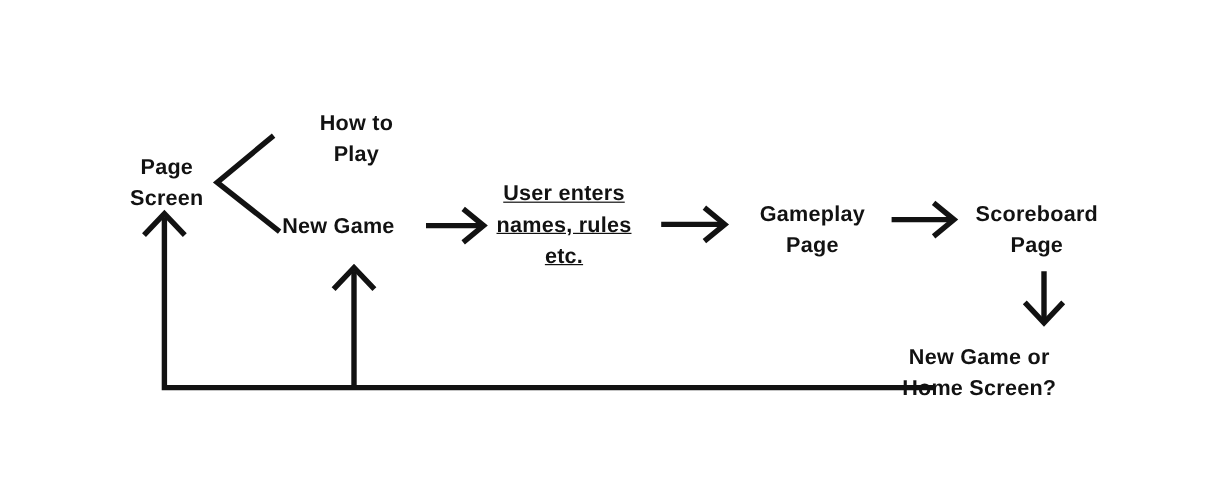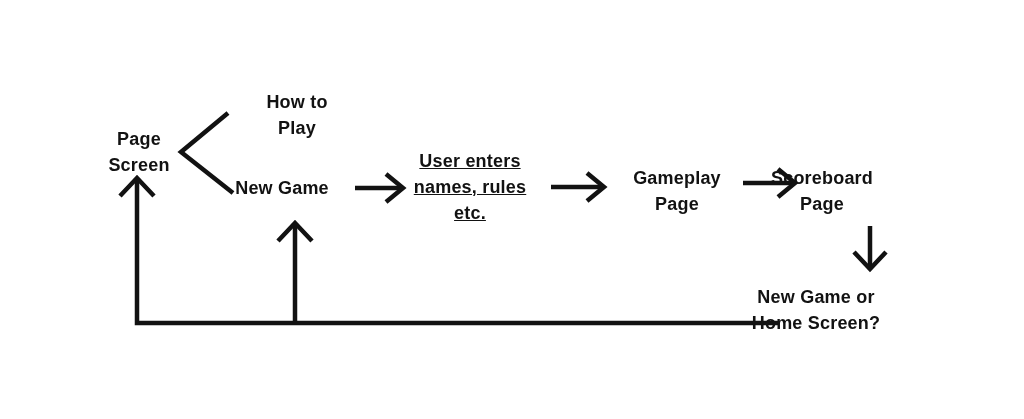--- a/index.html
+++ b/index.html
@@ -25,21 +25,21 @@
     line-height: 26px;
     font-weight: 600;
     letter-spacing: 0.2px;
     color: #121212;
   }
   #n-home        { left: 139px; top: 152px; }
   #n-howto       { left: 297px; top: 115px; }
   #n-newgame     { left: 282px; top: 188px; }
   #n-user        { left: 470px; top: 187px; text-decoration: underline; }
   #n-gameplay    { left: 677px; top: 191px; }
-  #n-scoreboard  { left: 822px; top: 191px; }
+  #n-scoreboard  { left: 864px; top: 191px; }
   #n-question    { left: 816px; top: 310px; }
 </style>
 </head>
 <body>
 
 <div class="stage">
 
   <svg class="connector-layer" viewBox="0 0 1024 419" fill="none" stroke="#121212" stroke-width="4.5" stroke-linecap="butt" stroke-linejoin="miter">
 
     <g>

